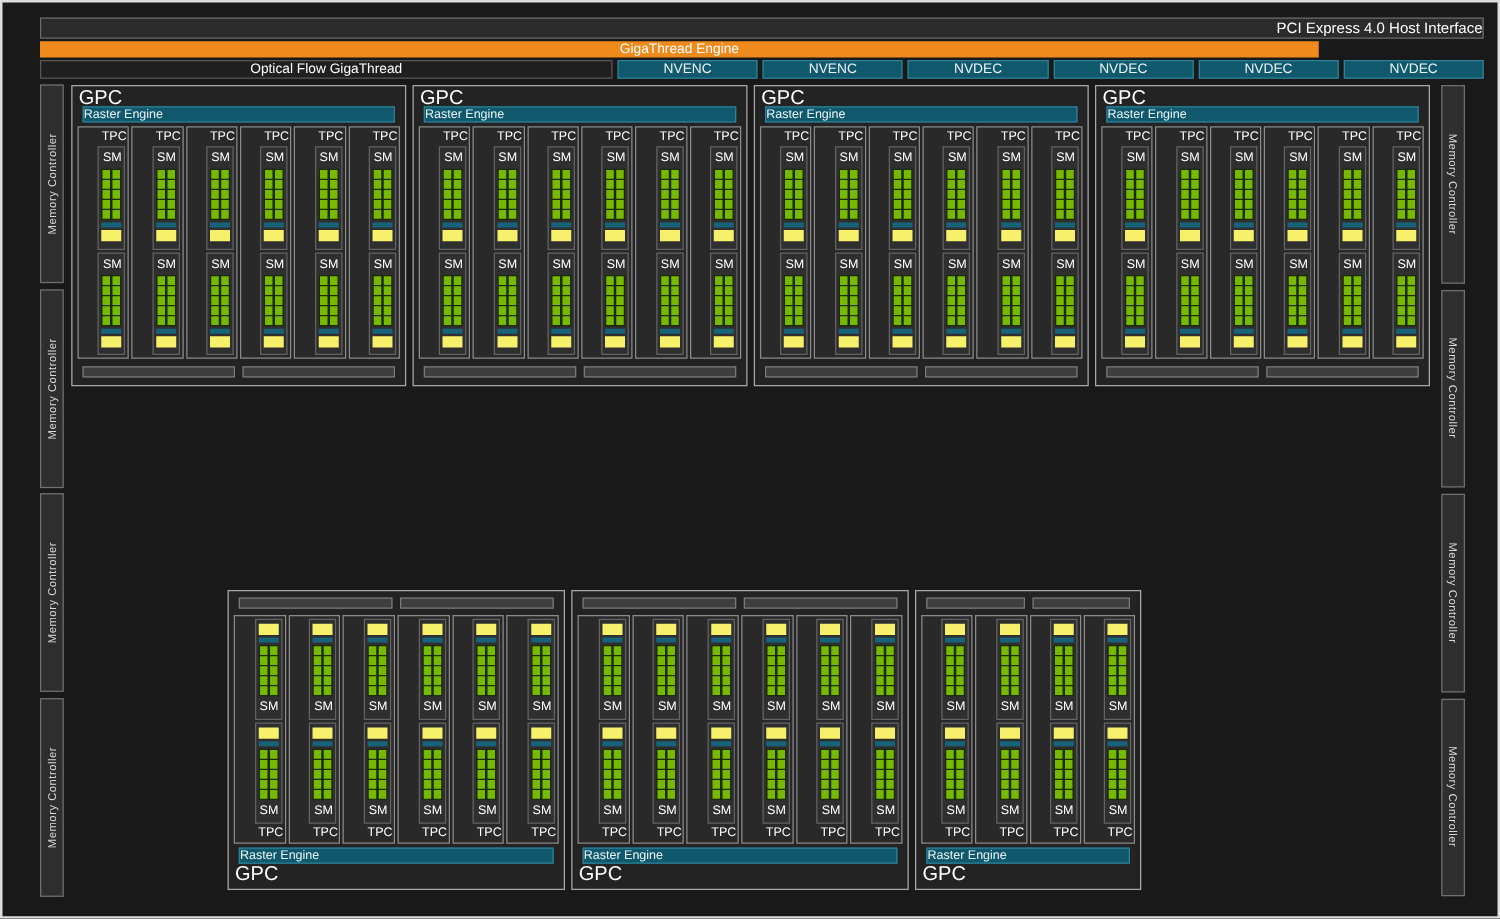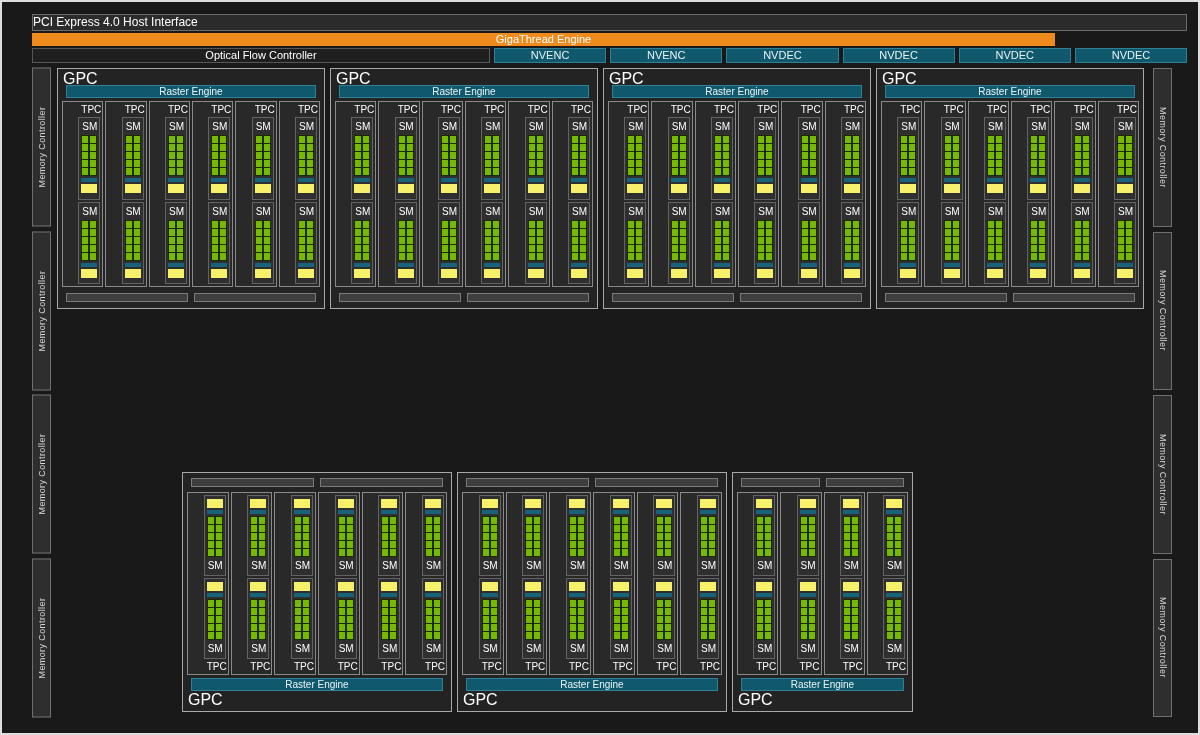--- a/index.html
+++ b/index.html
@@ -16,21 +16,21 @@
   .stage{
     position:relative;width:1200px;height:735px;
     background:#191919;border:2px solid #dedede;overflow:hidden;
   }
   .abs{position:absolute;}
 
   
   .pci-bar{
     left:30px;top:12px;width:1155px;height:17px;
     background:#2b2b2b;border:1px solid #6b6b6b;
-    color:#fff;font-size:12px;line-height:15px;text-align:left;
+    color:#fff;font-size:12px;line-height:15px;text-align:right;
   }
   .giga-bar{
     left:30px;top:31px;width:1023px;height:13px;
     background:var(--orange);
     color:#fff;font-size:11px;line-height:13px;text-align:center;
   }
   .media-row{left:30px;top:46px;width:1155px;height:15px;display:flex;gap:4px;}
   .ofa-box{
     width:458px;background:#1f1f1f;border:1px solid #575757;
     color:#fff;font-size:11px;line-height:13px;text-align:center;
@@ -58,21 +58,21 @@
   .gpc-row.top .gpc{flex:1;height:241px;}
   .gpc-row.bottom{position:absolute;left:0;top:470px;width:1200px;height:240px;}
   .gpc-row.bottom .gpc{position:absolute;top:0;height:240px;}
 
   .gpc{position:relative;background:#232323;border:1px solid #a8a8a8;}
   .gpc-label{position:absolute;top:1px;left:5px;font-size:16px;color:#fff;}
   .gpc.mirror .gpc-label{top:auto;bottom:2px;}
   .raster{
     position:absolute;top:16px;left:8px;right:8px;height:13px;
     background:var(--teal);border:1px solid var(--teal-border);
-    color:#e9f4f8;font-size:10px;line-height:11px;text-align:center;
+    color:#e9f4f8;font-size:10px;line-height:11px;
   }
   .gpc.mirror .raster{top:auto;bottom:20px;}
   .tpc-row{position:absolute;top:32px;left:4px;right:4px;height:186px;display:flex;gap:2px;}
   .gpc.mirror .tpc-row{top:19px;height:183px;}
   .bar-pair{position:absolute;left:8px;right:8px;bottom:6px;height:9px;display:flex;gap:6px;}
   .gpc.mirror .bar-pair{bottom:auto;top:5px;}
   .gray-bar{flex:1;background:#3e3e3e;border:1px solid #7a7a7a;}
 
   
   .tpc{flex:1;background:#292929;border:1px solid #8a8a8a;display:flex;flex-direction:column;padding:1px;align-items:flex-end;}
@@ -102,21 +102,21 @@
 </head>
 <body>
 
 <div class="stage">
 
   <div class="abs pci-bar">PCI Express 4.0 Host Interface</div>
 
   <div class="abs giga-bar">GigaThread Engine</div>
 
   <div class="abs media-row">
-    <div class="ofa-box">Optical Flow Controller</div>
+    <div class="ofa-box">Optical Flow GigaThread</div>
     <div class="engines" id="media-engines">
         <div class="engine-box">NVENC</div>
         <div class="engine-box">NVENC</div>
         <div class="engine-box">NVDEC</div>
         <div class="engine-box">NVDEC</div>
         <div class="engine-box">NVDEC</div>
         <div class="engine-box">NVDEC</div>
       </div>
   </div>
 

